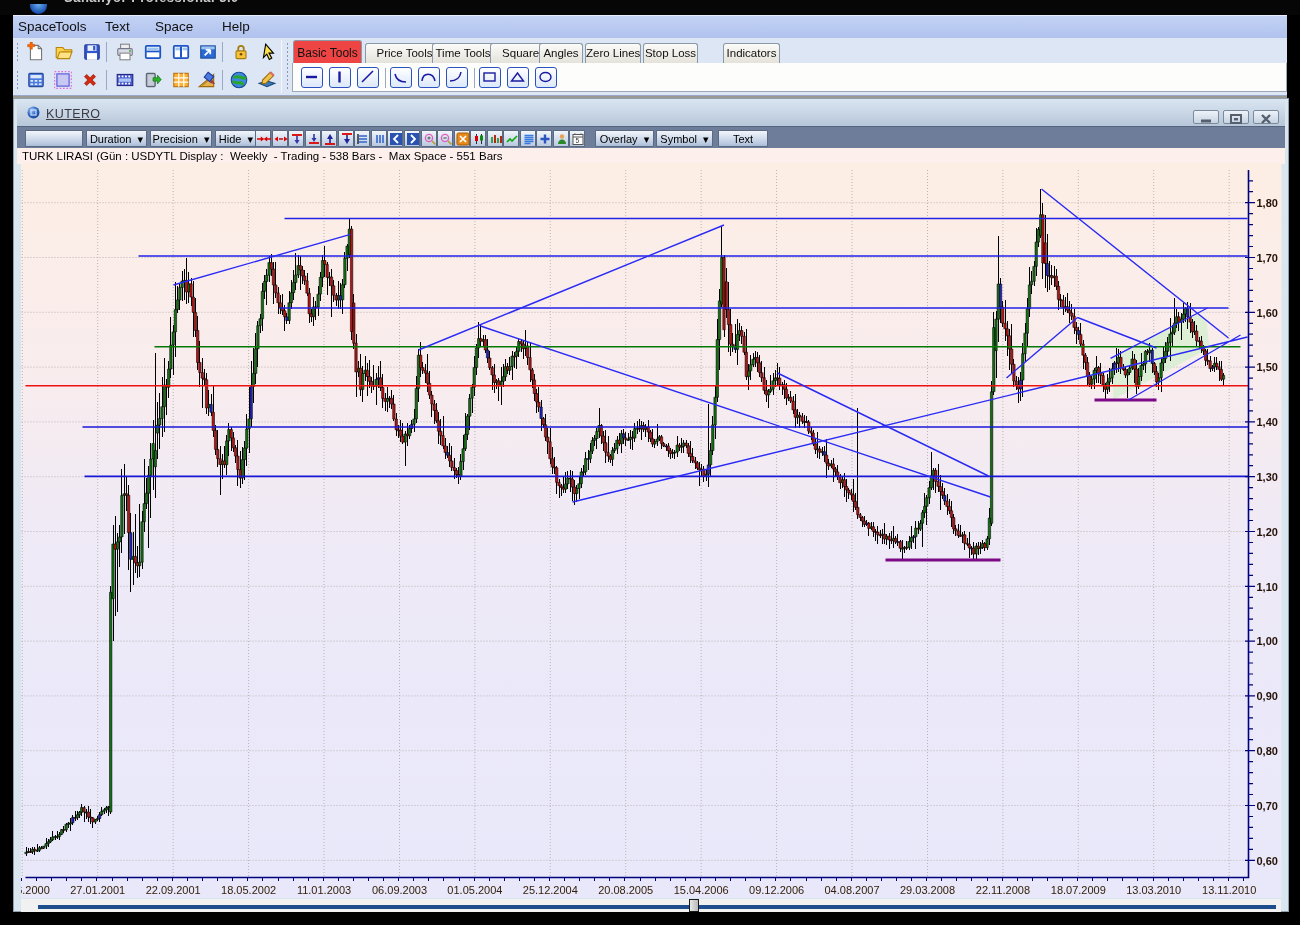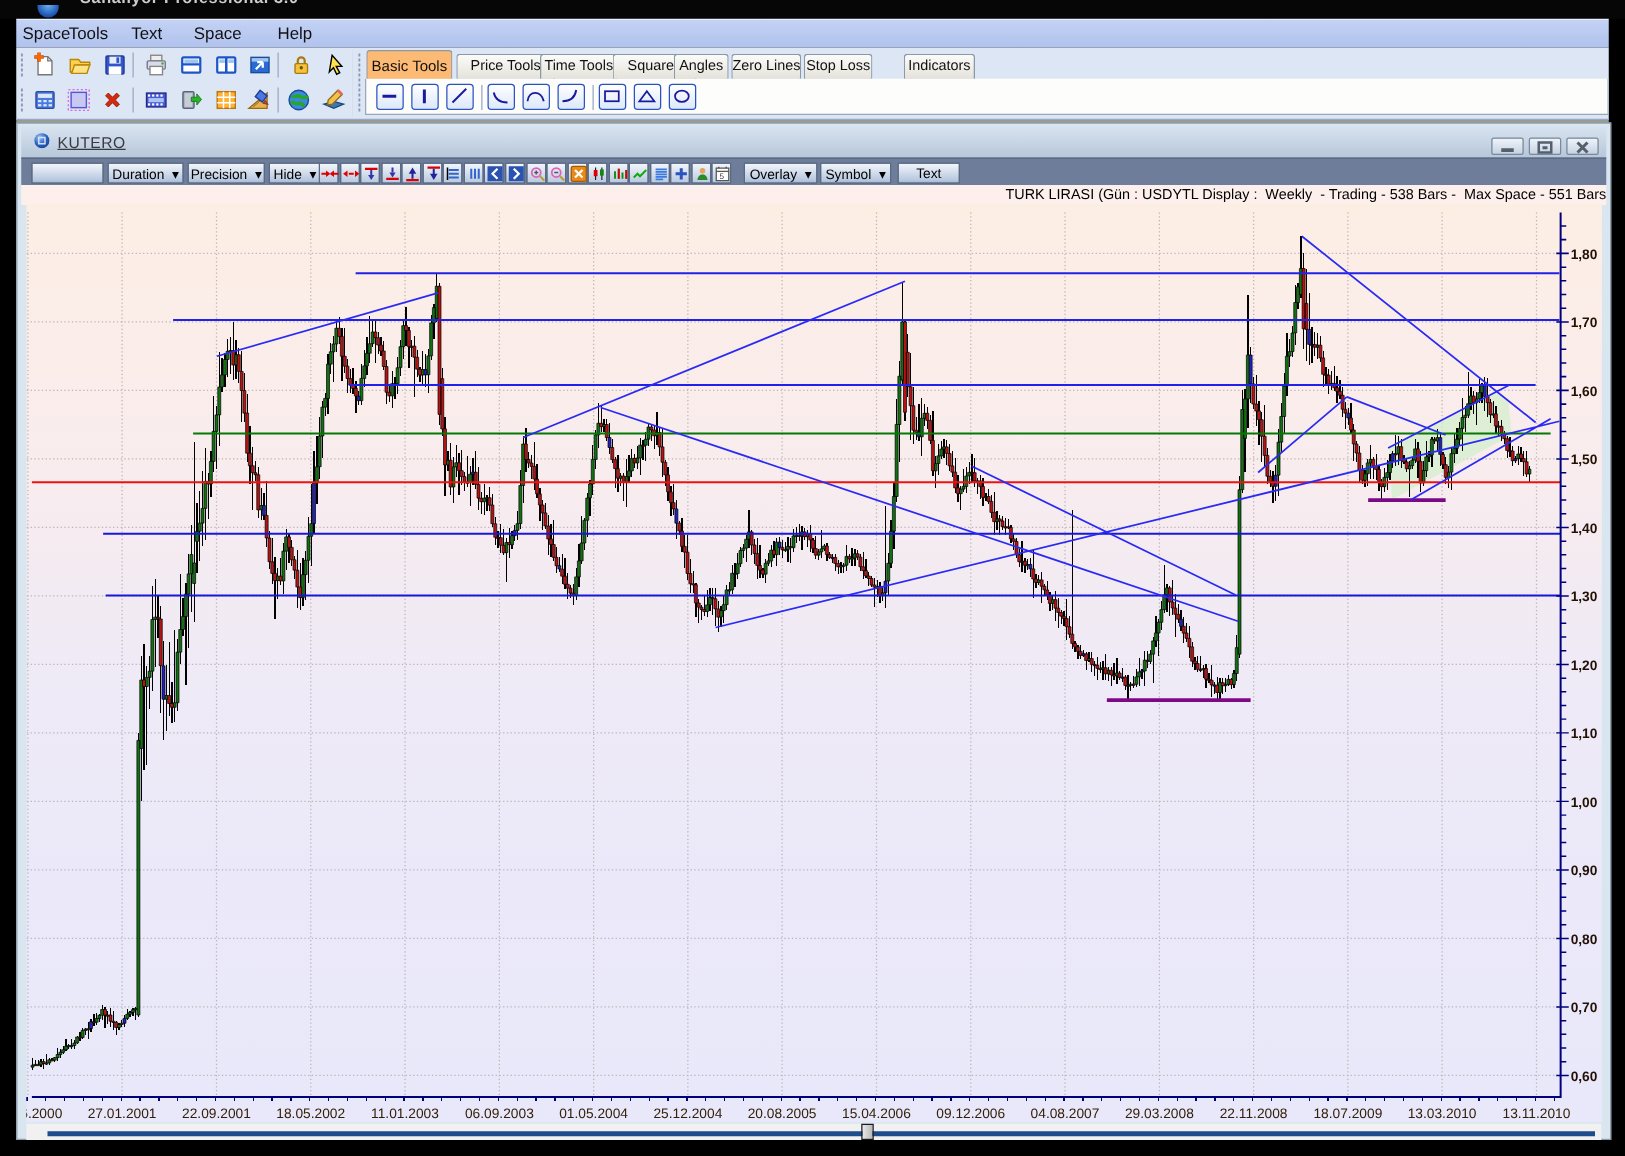--- a/index.html
+++ b/index.html
@@ -9,30 +9,30 @@
 #titleico { position:absolute; left:30px; top:4px; width:17px; height:10px; background:radial-gradient(circle at 50% 0%, #6ab0f0, #1a50b0 70%); border-radius:0 0 9px 9px; }
 #menubar { left:13px; top:15px; width:1274px; height:23px;
   background:linear-gradient(#c3d2f4,#b0c2ee); border-top:1px solid #e8eefc; }
 #menubar span { position:absolute; top:3px; font-size:13.5px; color:#111; }
 #tbar { left:13px; top:38px; width:1274px; height:58px; background:#dce6f4; border-bottom:1px solid #98a8c8; }
 .vsep { position:absolute; width:1px; background:#9aa8c4; border-right:1px solid #f4f8fe; }
 .handle { position:absolute; width:3px; background-image:radial-gradient(circle,#8898b8 1px,transparent 1.1px); background-size:3px 4px; }
 .tb-sep { position:absolute; width:1px; height:20px; background:#9aa8c4; }
 #tabpanel { position:absolute; left:279px; top:25px; width:995px; height:29px; background:#fdfdfb; border:1px solid #9aa8b8; border-top:none; }
 .tab { position:absolute; top:5px; height:20px; white-space:nowrap; overflow:hidden; background:linear-gradient(#fbfbf8,#e4e2da); border:1px solid #8a98a8; border-bottom:none; border-radius:3px 3px 0 0; font-size:11.5px; color:#111; text-align:center; padding-top:3px; }
-.tab.active { top:2px; height:23px; background:#fdba74; font-size:12px; padding-top:5px; z-index:3; }
+.tab.active { top:2px; height:23px; background:#ef4444; font-size:12px; padding-top:5px; z-index:3; }
 .toolbtn { position:absolute; top:29px; width:22px; height:21px; background:linear-gradient(#ffffff,#dce8fa); border:1.5px solid #2a52c0; border-radius:3px; }
 #kwin { left:13px; top:98px; width:1276px; height:814px; background:#d9e6ef; border:1px solid #8ea0b0; }
 #ktitle { position:absolute; left:3px; top:2px; width:1268px; height:25px; background:linear-gradient(#d8e3f0,#b7c7d9); }
 #ktitle .txt { position:absolute; left:29px; top:6px; font-size:12.5px; color:#3a3a42; letter-spacing:0.4px;text-decoration:underline; }
 .kbtn { position:absolute; top:9px; width:26px; height:14px; background:linear-gradient(#eef3f9,#c6d3e2); border:1px solid #7a8a9a; border-radius:2px; }
 #ktool { position:absolute; left:3px; top:27px; width:1268px; height:22px; background:#6e7e9a; border-top:1px solid #55657f; }
 .ktb { position:absolute; top:3px; height:17px; background:linear-gradient(#f2f6fb,#b9c9e0 85%,#a8bad4); border:1px solid #5a6a82; font-size:11px; color:#000; text-align:center; border-radius:1px; white-space:nowrap; overflow:hidden; }
 .kico { position:absolute; top:3px; width:16px; height:17px; background:linear-gradient(#f2f6fb,#b9c9e0); border:1px solid #5a6a82; border-radius:1px; padding:1px 0 0 0.5px; }
-#klabel { position:absolute; left:3px; top:49px; width:1268px; height:16px; background:#fdf0ec; font-size:11.5px; color:#000; padding:2px 0 0 5px;text-align:right; }
+#klabel { position:absolute; left:3px; top:49px; width:1268px; height:16px; background:#fdf0ec; font-size:11.5px; color:#000; padding:2px 0 0 5px; }
 #scrollzone { position:absolute; left:7px; top:800px; width:1260px; height:13px; background:#f1f1f1; }
 #scrollbar { position:absolute; left:17px; top:6px; width:1238px; height:4px; background:#1d4d8c; }
 #thumb { position:absolute; left:668px; top:0px; width:9.5px; height:13px; background:linear-gradient(90deg,#e8e8e8,#b8b8b8); border:1.5px solid #1a1a1a; }
 </style></head><body>
 <div id="titlebar" class="abs">
     <div id="titleico"></div>
     <div id="titletxt">Sanaliyor Professional 3.0</div>
   </div>
 <div id="menubar" class="abs">
 <span style="left:5px">Space</span>

